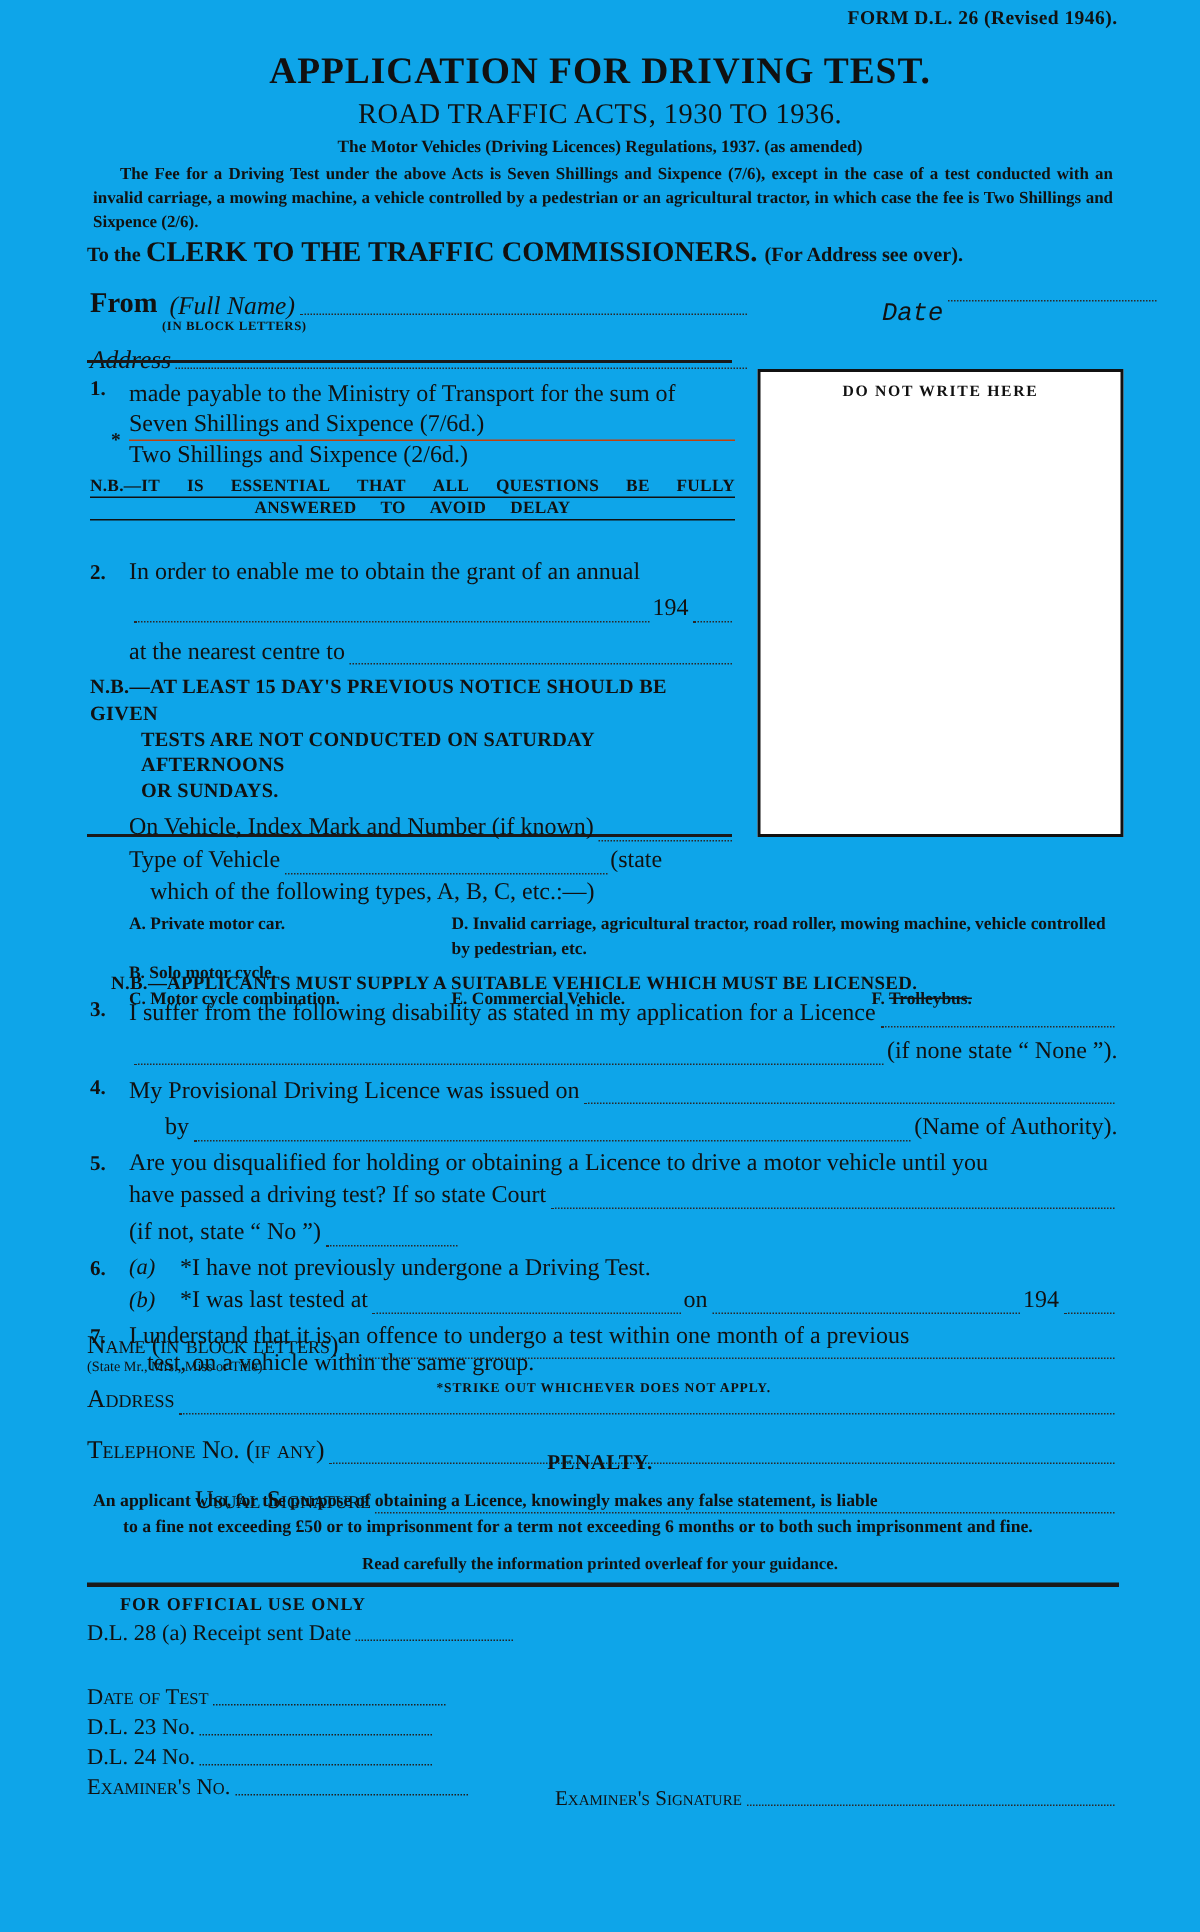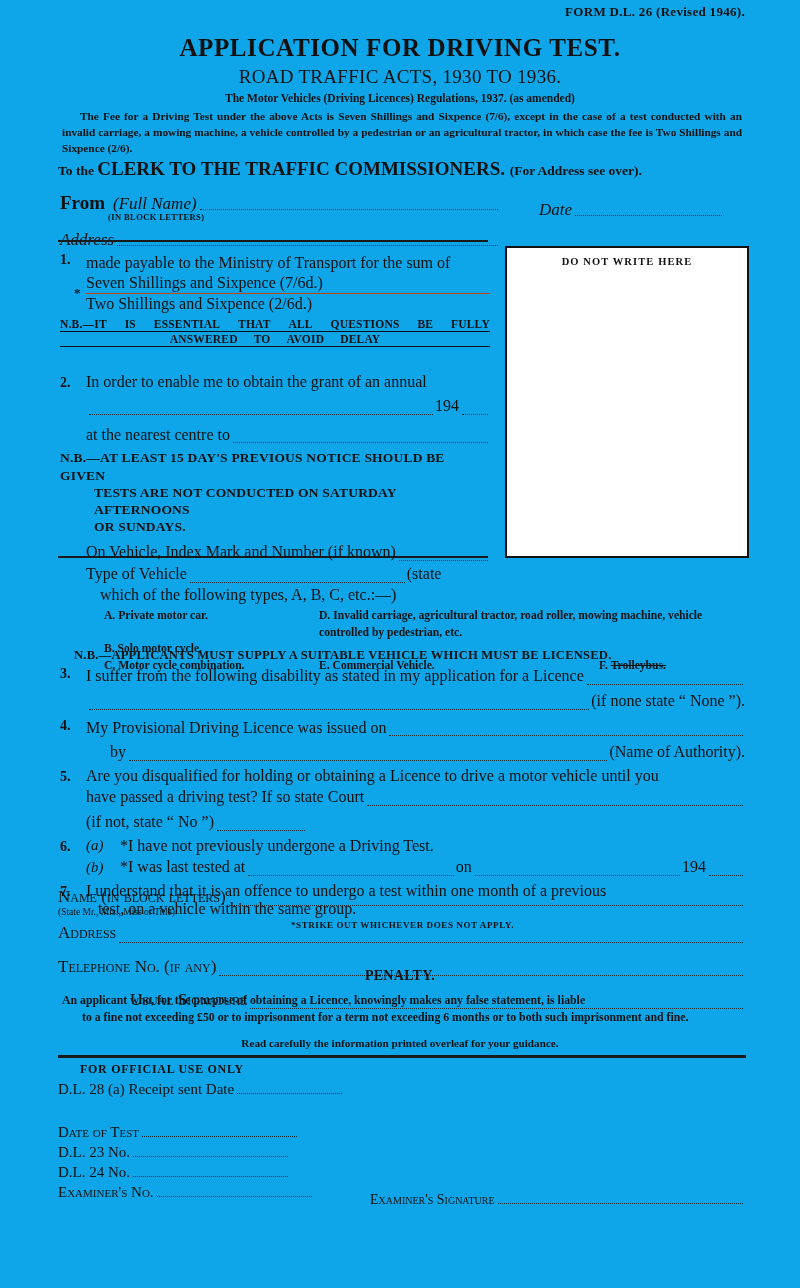--- a/index.html
+++ b/index.html
@@ -58,22 +58,22 @@
   .fromblk{position:absolute;left:60px;top:192px;width:440px;}
   .fromline{display:flex;align-items:flex-end;}
   .fromword{font-weight:bold;font-size:19px;font-family:"Liberation Serif",serif;}
   .ital{font-style:italic;font-size:17px;}
   .blockcaps{
     font-size:8.5px;font-weight:bold;letter-spacing:.4px;
     margin-left:48px;margin-top:-2px;display:block;
   }
   .addrline{display:flex;align-items:flex-end;margin-top:8px;}
   .dateblk{
-    position:absolute;left:539px;top:200px;width:185px;
-    display:flex;align-items:flex-end;
+    position:absolute;left:588px;top:200px;width:185px;
+    display:flex;font-family:Liberation Mono, monospace;
   }
   .dateblk .ital{font-size:17px;}
 
   
   .rule{position:absolute;background:#1a1a1a;}
 
   
   .dnwbox{
     position:absolute;left:505px;top:246px;width:240px;height:308px;
     border:2px solid #111;
@@ -121,21 +121,21 @@
 
   
   .veh{position:absolute;left:60px;top:562px;right:55px;font-size:16px;}
   .vehhead{padding-left:26px;}
   .vehsub{padding-left:40px;font-size:16px;margin-top:-1px;}
   .typetbl{
     margin-top:4px;padding-left:26px;
     font-size:11.6px;font-weight:bold;line-height:1.45;
     font-family:"Liberation Serif",serif;
   }
-  .trow{display:flex;margin-left:18px;}
+  .trow{display:flex;}
   .tcellA{width:215px;flex:0 0 215px;}
   .tcellD{flex:1 1 auto;}
   .strike{text-decoration:line-through;}
 
   
   .lower{position:absolute;left:60px;top:648px;right:55px;font-size:16px;}
   .nbcaps{
     font-weight:bold;font-size:12.6px;letter-spacing:.2px;
     padding-left:14px;margin-bottom:1px;
   }

